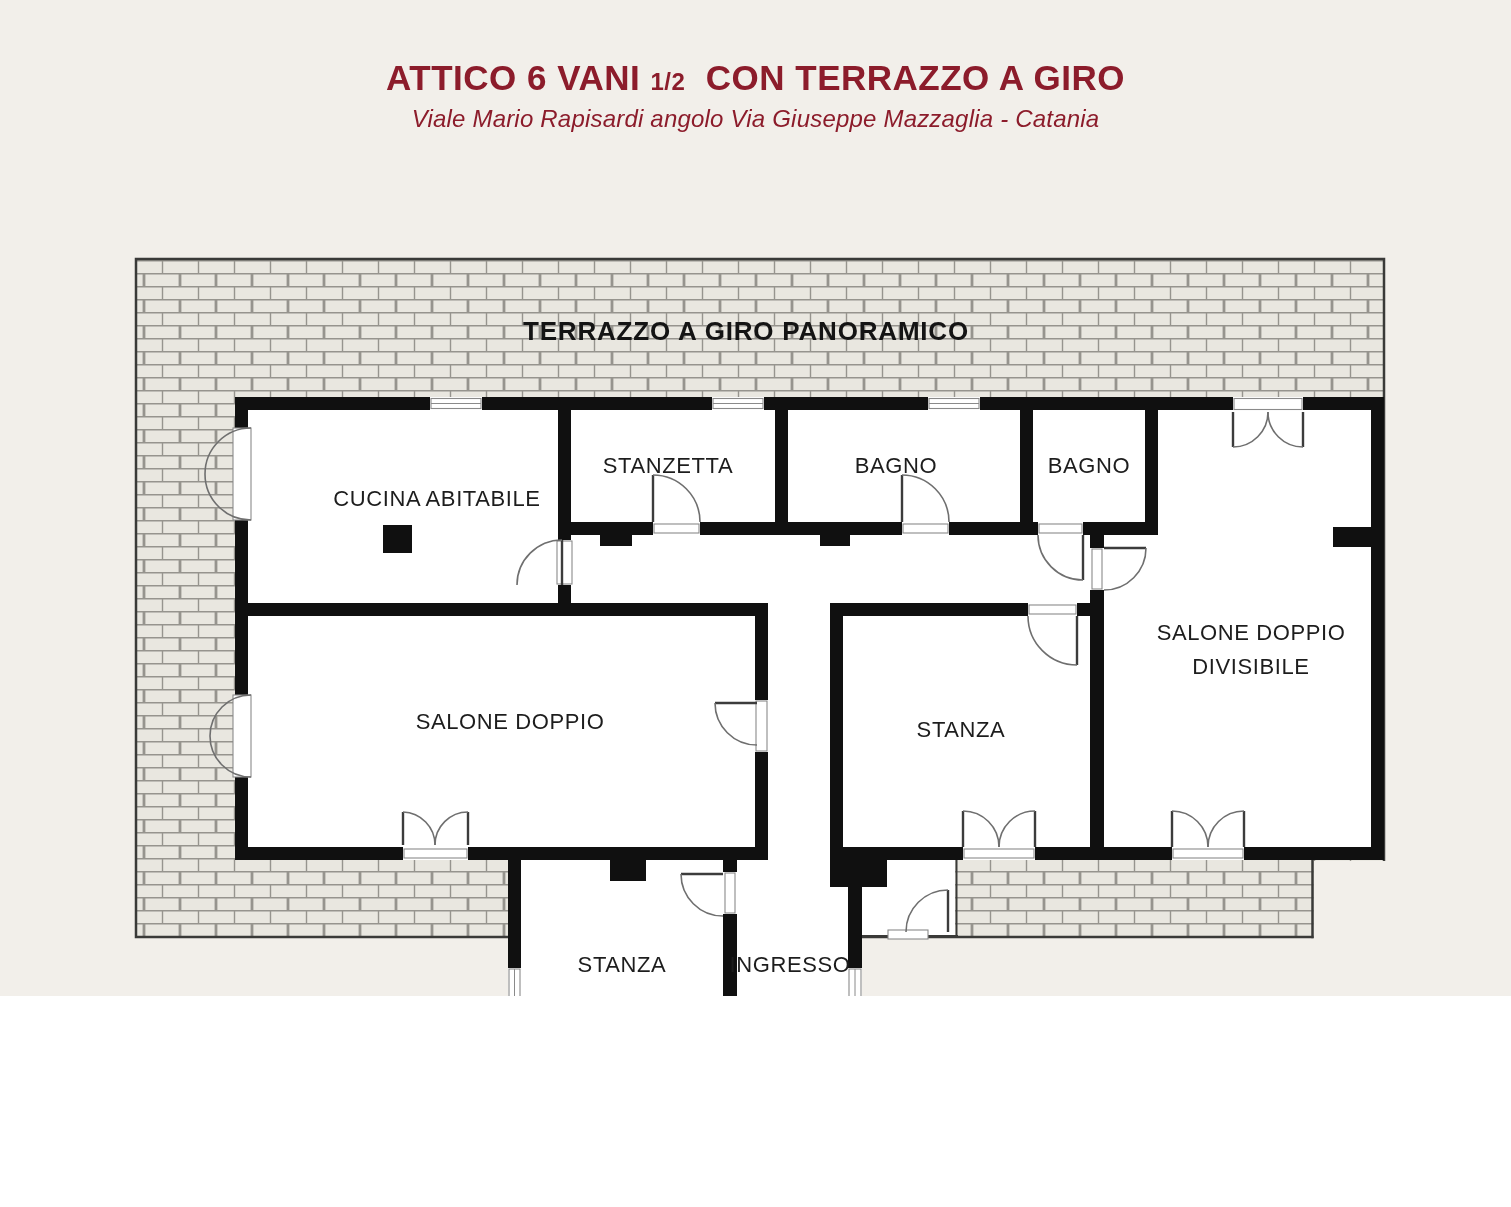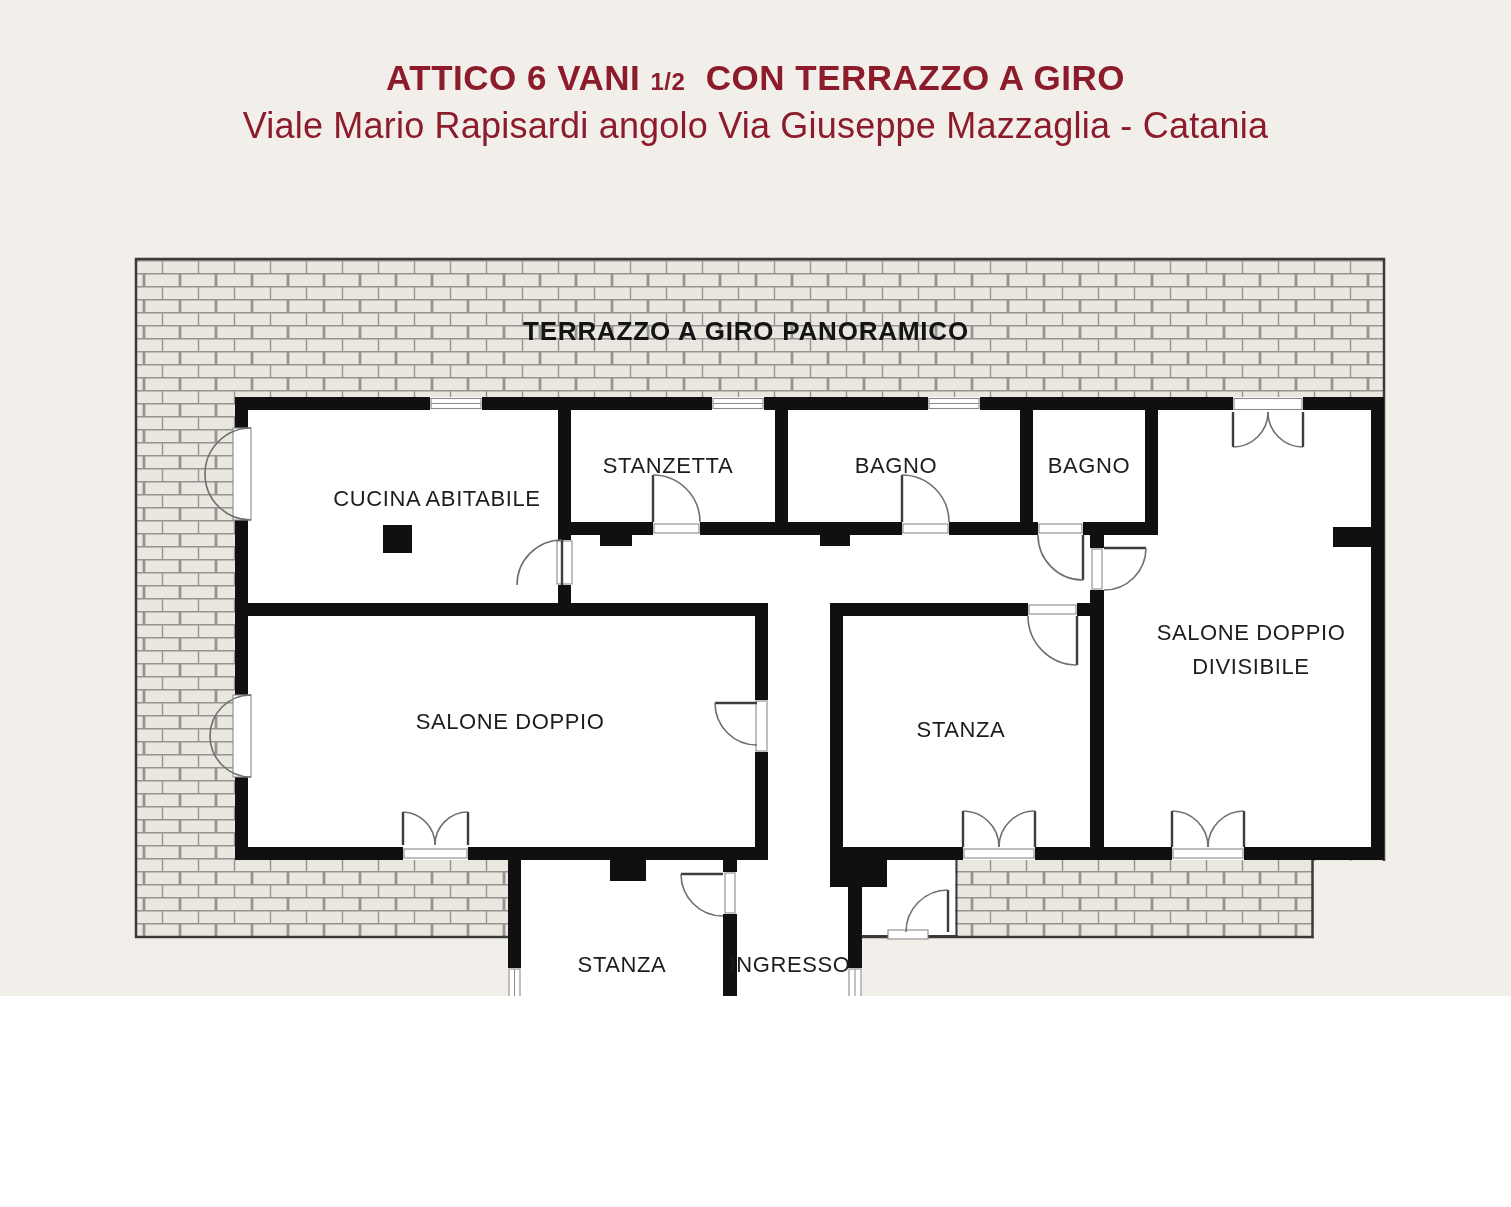--- a/index.html
+++ b/index.html
@@ -6,21 +6,21 @@
   .page{
     position:relative;
     width:1511px;height:996px;
     background:#f2efea;
     font-family:"Liberation Sans",sans-serif;
     overflow:hidden;
   }
   .header{position:absolute;top:58px;left:0;right:0;text-align:center;color:#8c1c2b;}
   .header h1{margin:0;font-size:35px;font-weight:bold;letter-spacing:0.5px;}
   .header h1 .fraction{font-size:24px;font-weight:bold;}
-  .header h2{margin:7px 0 0 0;font-size:36px;font-weight:400;letter-spacing:0.2px;}
+  .header h2{margin:7px 0 0 0;font-size:24px;font-weight:400;letter-spacing:0.2px;font-style:italic;}
   svg{position:absolute;left:0;top:0;}
   .room-label{font-family:"Liberation Sans",sans-serif;font-size:22px;fill:#1d1d1d;letter-spacing:0.6px;text-anchor:middle;}
   .terrace-label{font-family:"Liberation Sans",sans-serif;font-size:26px;font-weight:bold;fill:#141414;letter-spacing:0.8px;text-anchor:middle;}
   .wall{fill:#101010;}
   .sym{stroke:#6f6f6f;stroke-width:1.6;fill:none;}
   .leaf{stroke:#3c3c3c;stroke-width:2.4;}
   .sill{fill:#ffffff;stroke:#8a8a8a;stroke-width:1.1;}
   .sill-line{stroke:#8a8a8a;stroke-width:1;}
 </style>
 </head>

